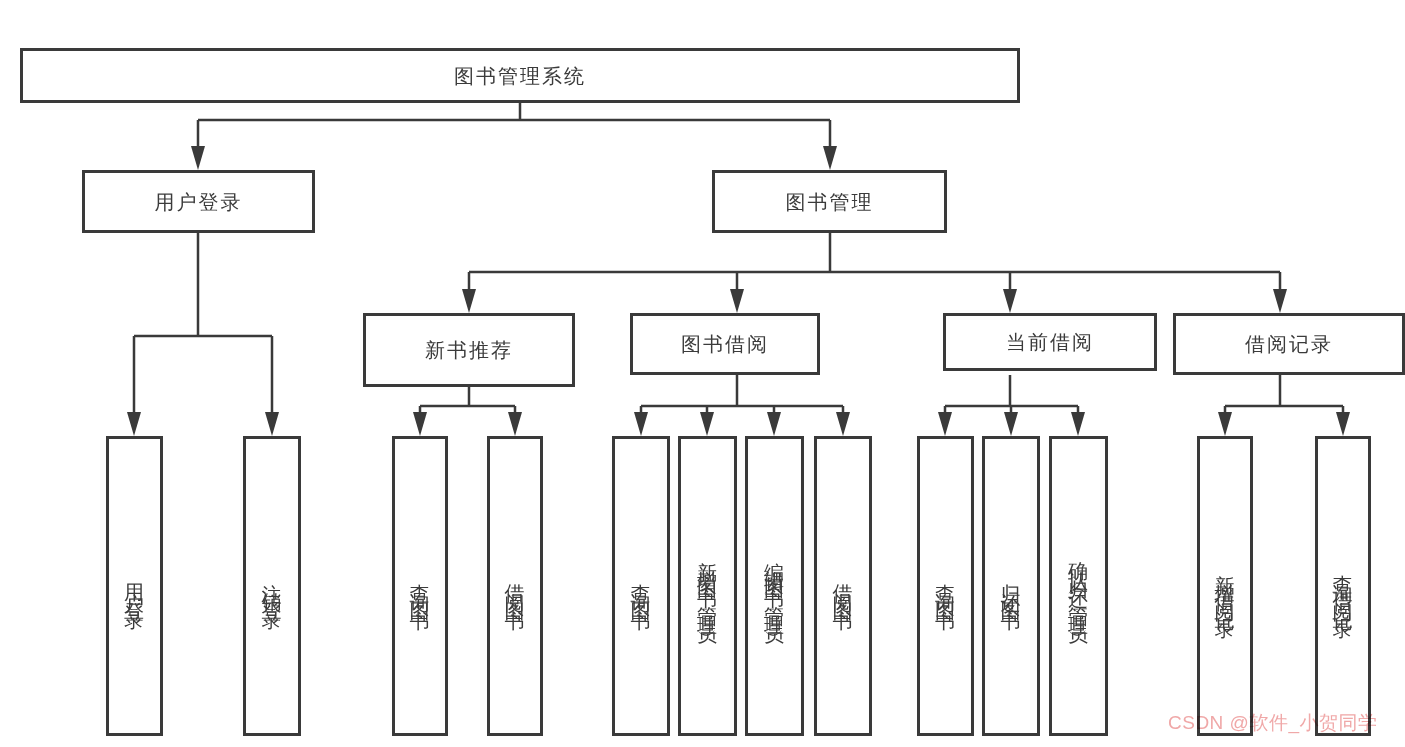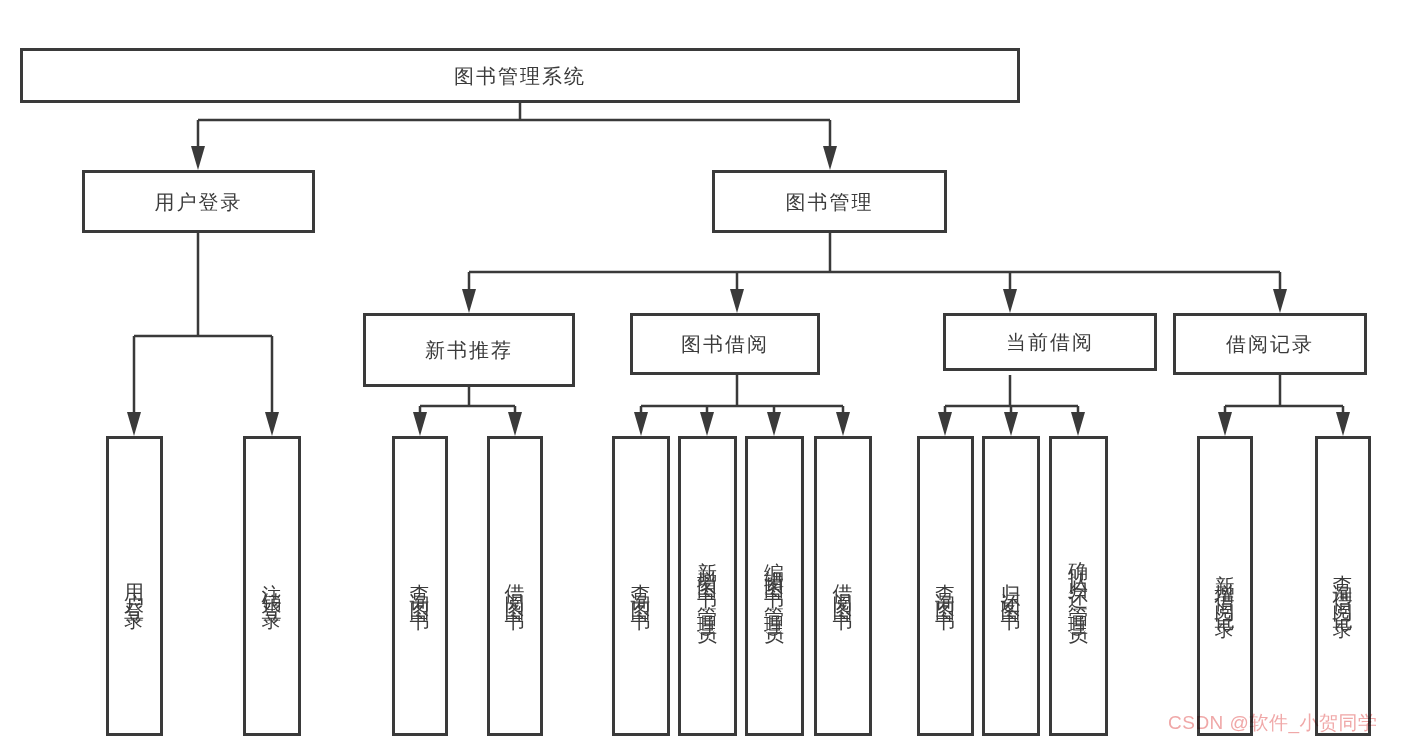--- a/index.html
+++ b/index.html
@@ -83,21 +83,21 @@
   </svg>
 
   <div class="node h" style="left:20px;top:12px;width:1000px;height:55px;margin-top:36px;">图书管理系统</div>
 
   <div class="node h" style="left:82px;top:170px;width:233px;height:63px;">用户登录</div>
   <div class="node h" style="left:712px;top:170px;width:235px;height:63px;">图书管理</div>
 
   <div class="node h" style="left:363px;top:313px;width:212px;height:74px;">新书推荐</div>
   <div class="node h" style="left:630px;top:313px;width:190px;height:62px;">图书借阅</div>
   <div class="node h" style="left:943px;top:313px;width:214px;height:58px;">当前借阅</div>
-  <div class="node h" style="left:1173px;top:313px;width:194px;height:62px;">借阅记录</div>
+  <div class="node h" style="left:1173px;top:313px;width:232px;height:62px;">借阅记录</div>
 
   <div class="node v" style="left:106px;top:436px;width:57px;height:300px;">用户登录</div>
   <div class="node v" style="left:243px;top:436px;width:58px;height:300px;">注销登录</div>
 
   <div class="node v" style="left:392px;top:436px;width:56px;height:300px;">查询图书</div>
   <div class="node v" style="left:487px;top:436px;width:56px;height:300px;">借阅图书</div>
 
   <div class="node v" style="left:612px;top:436px;width:58px;height:300px;">查询图书</div>
   <div class="node v" style="left:678px;top:436px;width:59px;height:300px;">新增图书（管理员）</div>
   <div class="node v" style="left:745px;top:436px;width:59px;height:300px;">编辑图书（管理员）</div>

